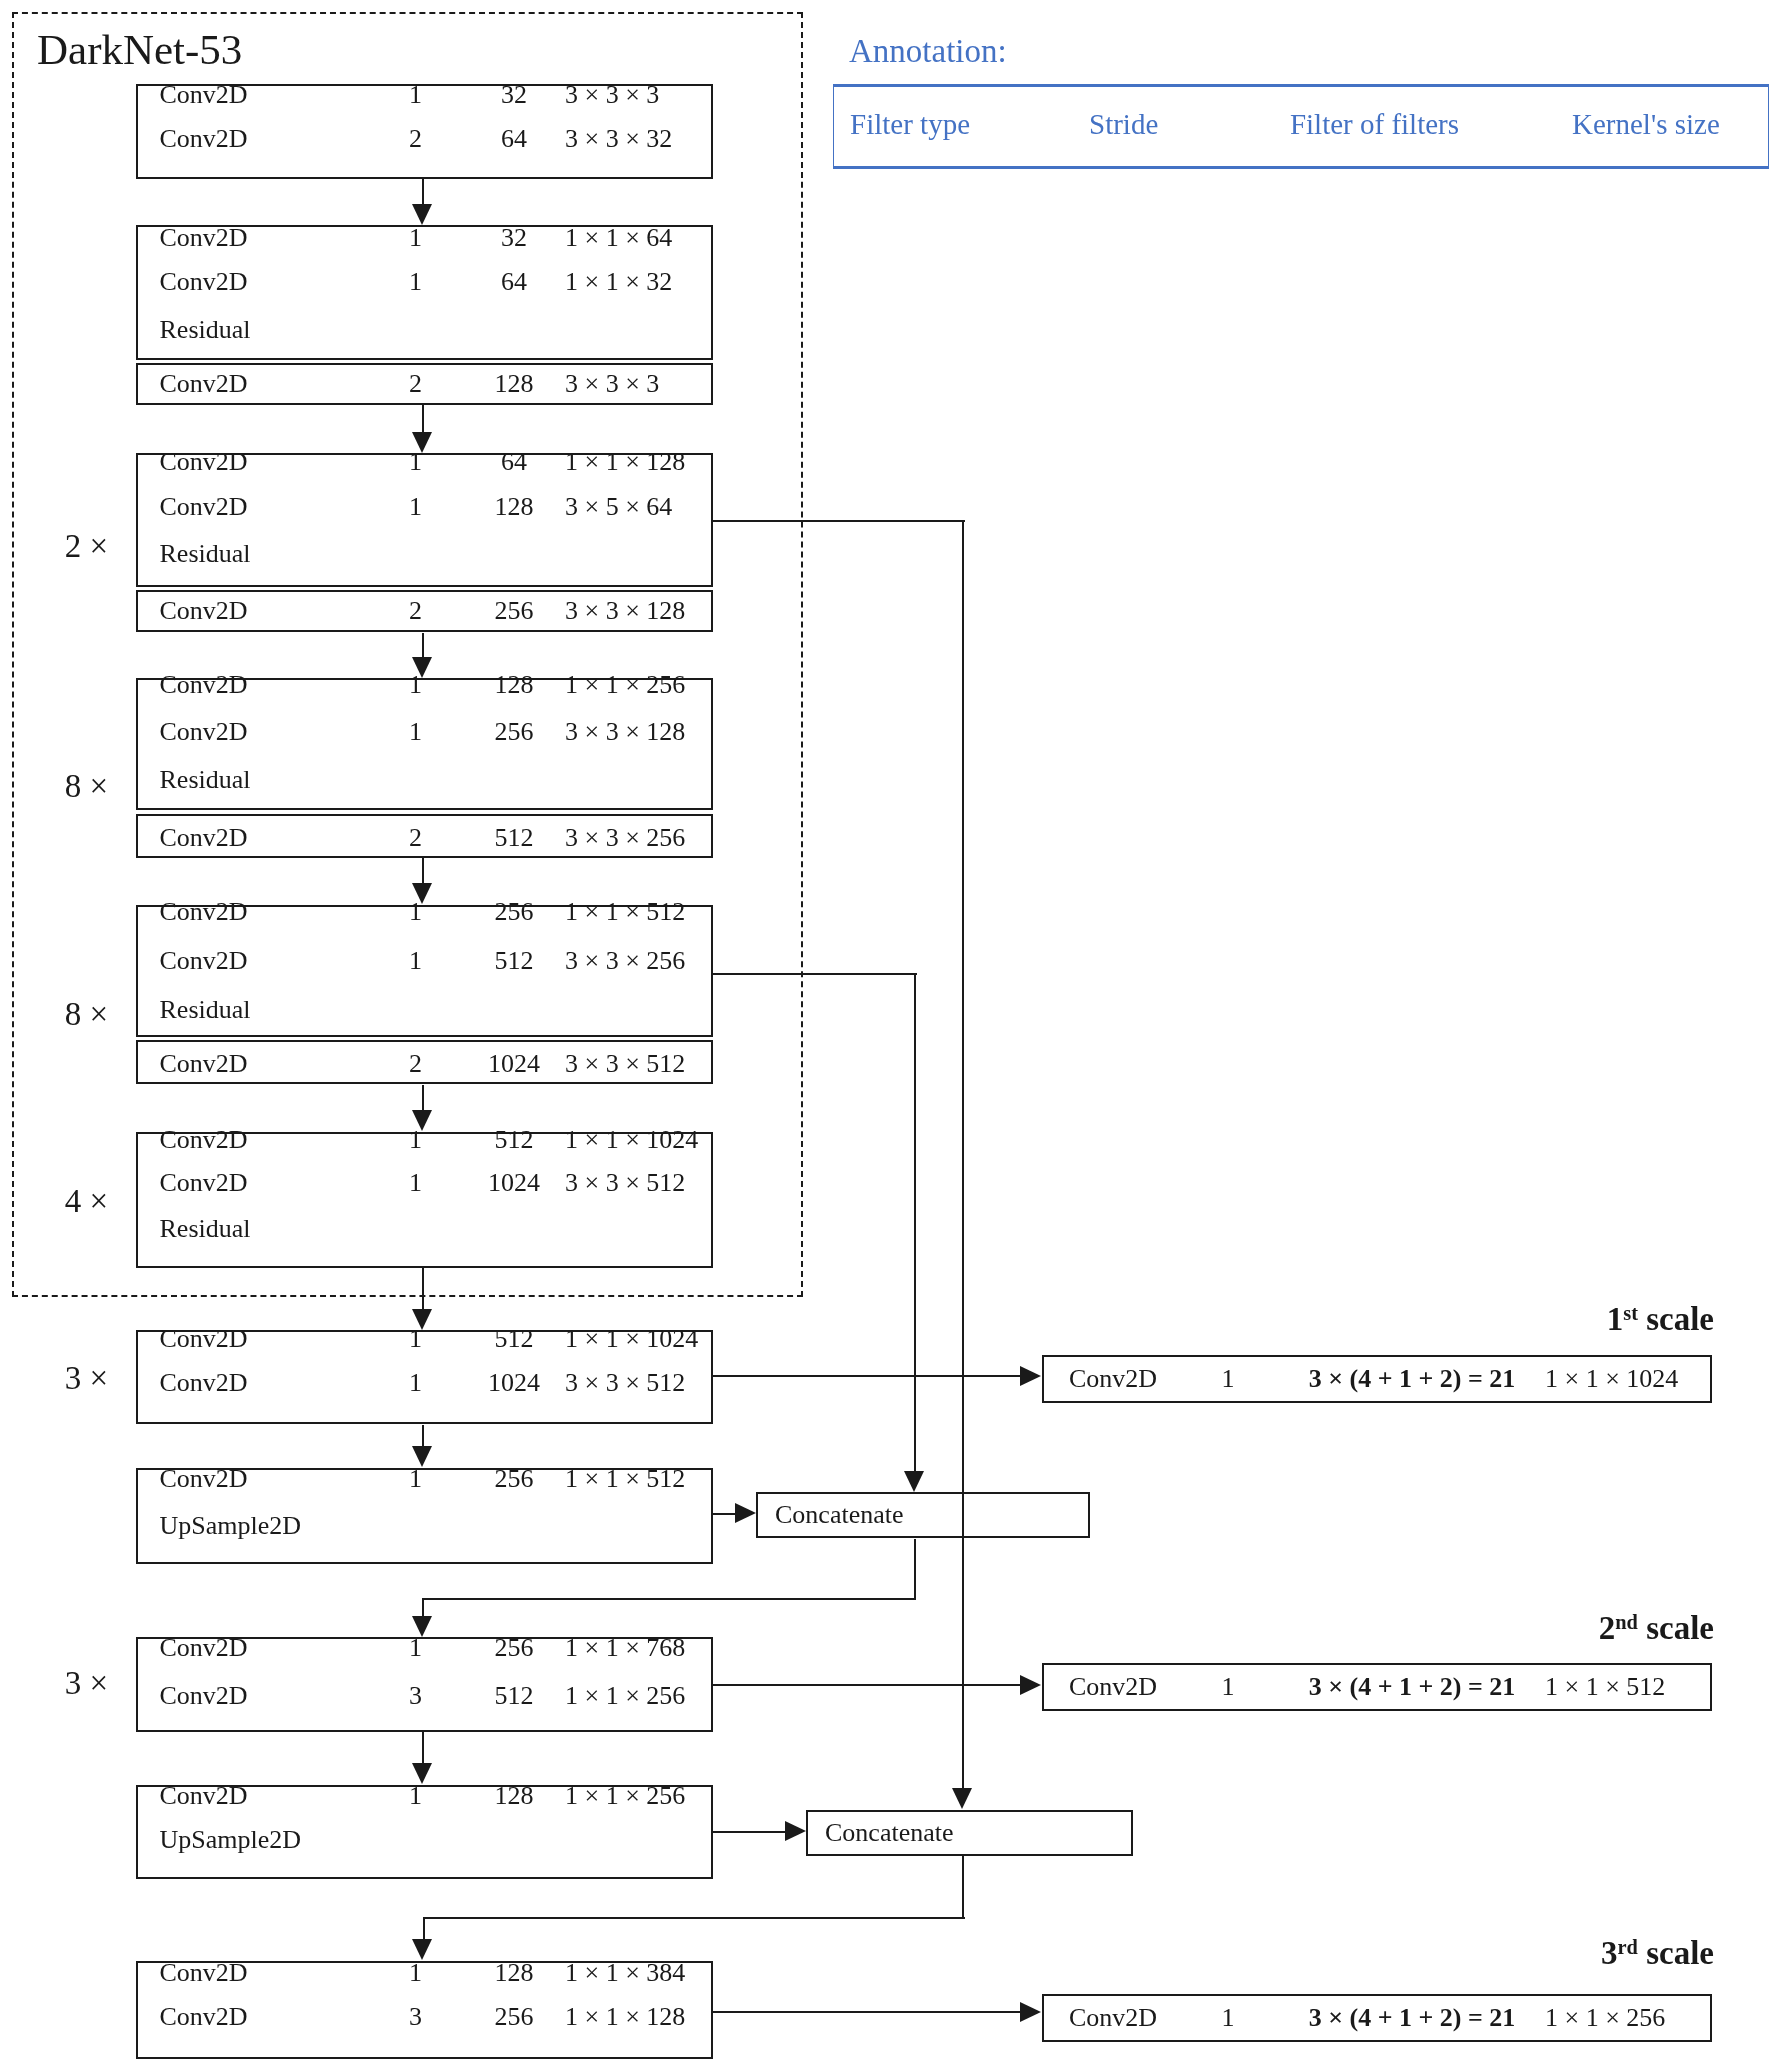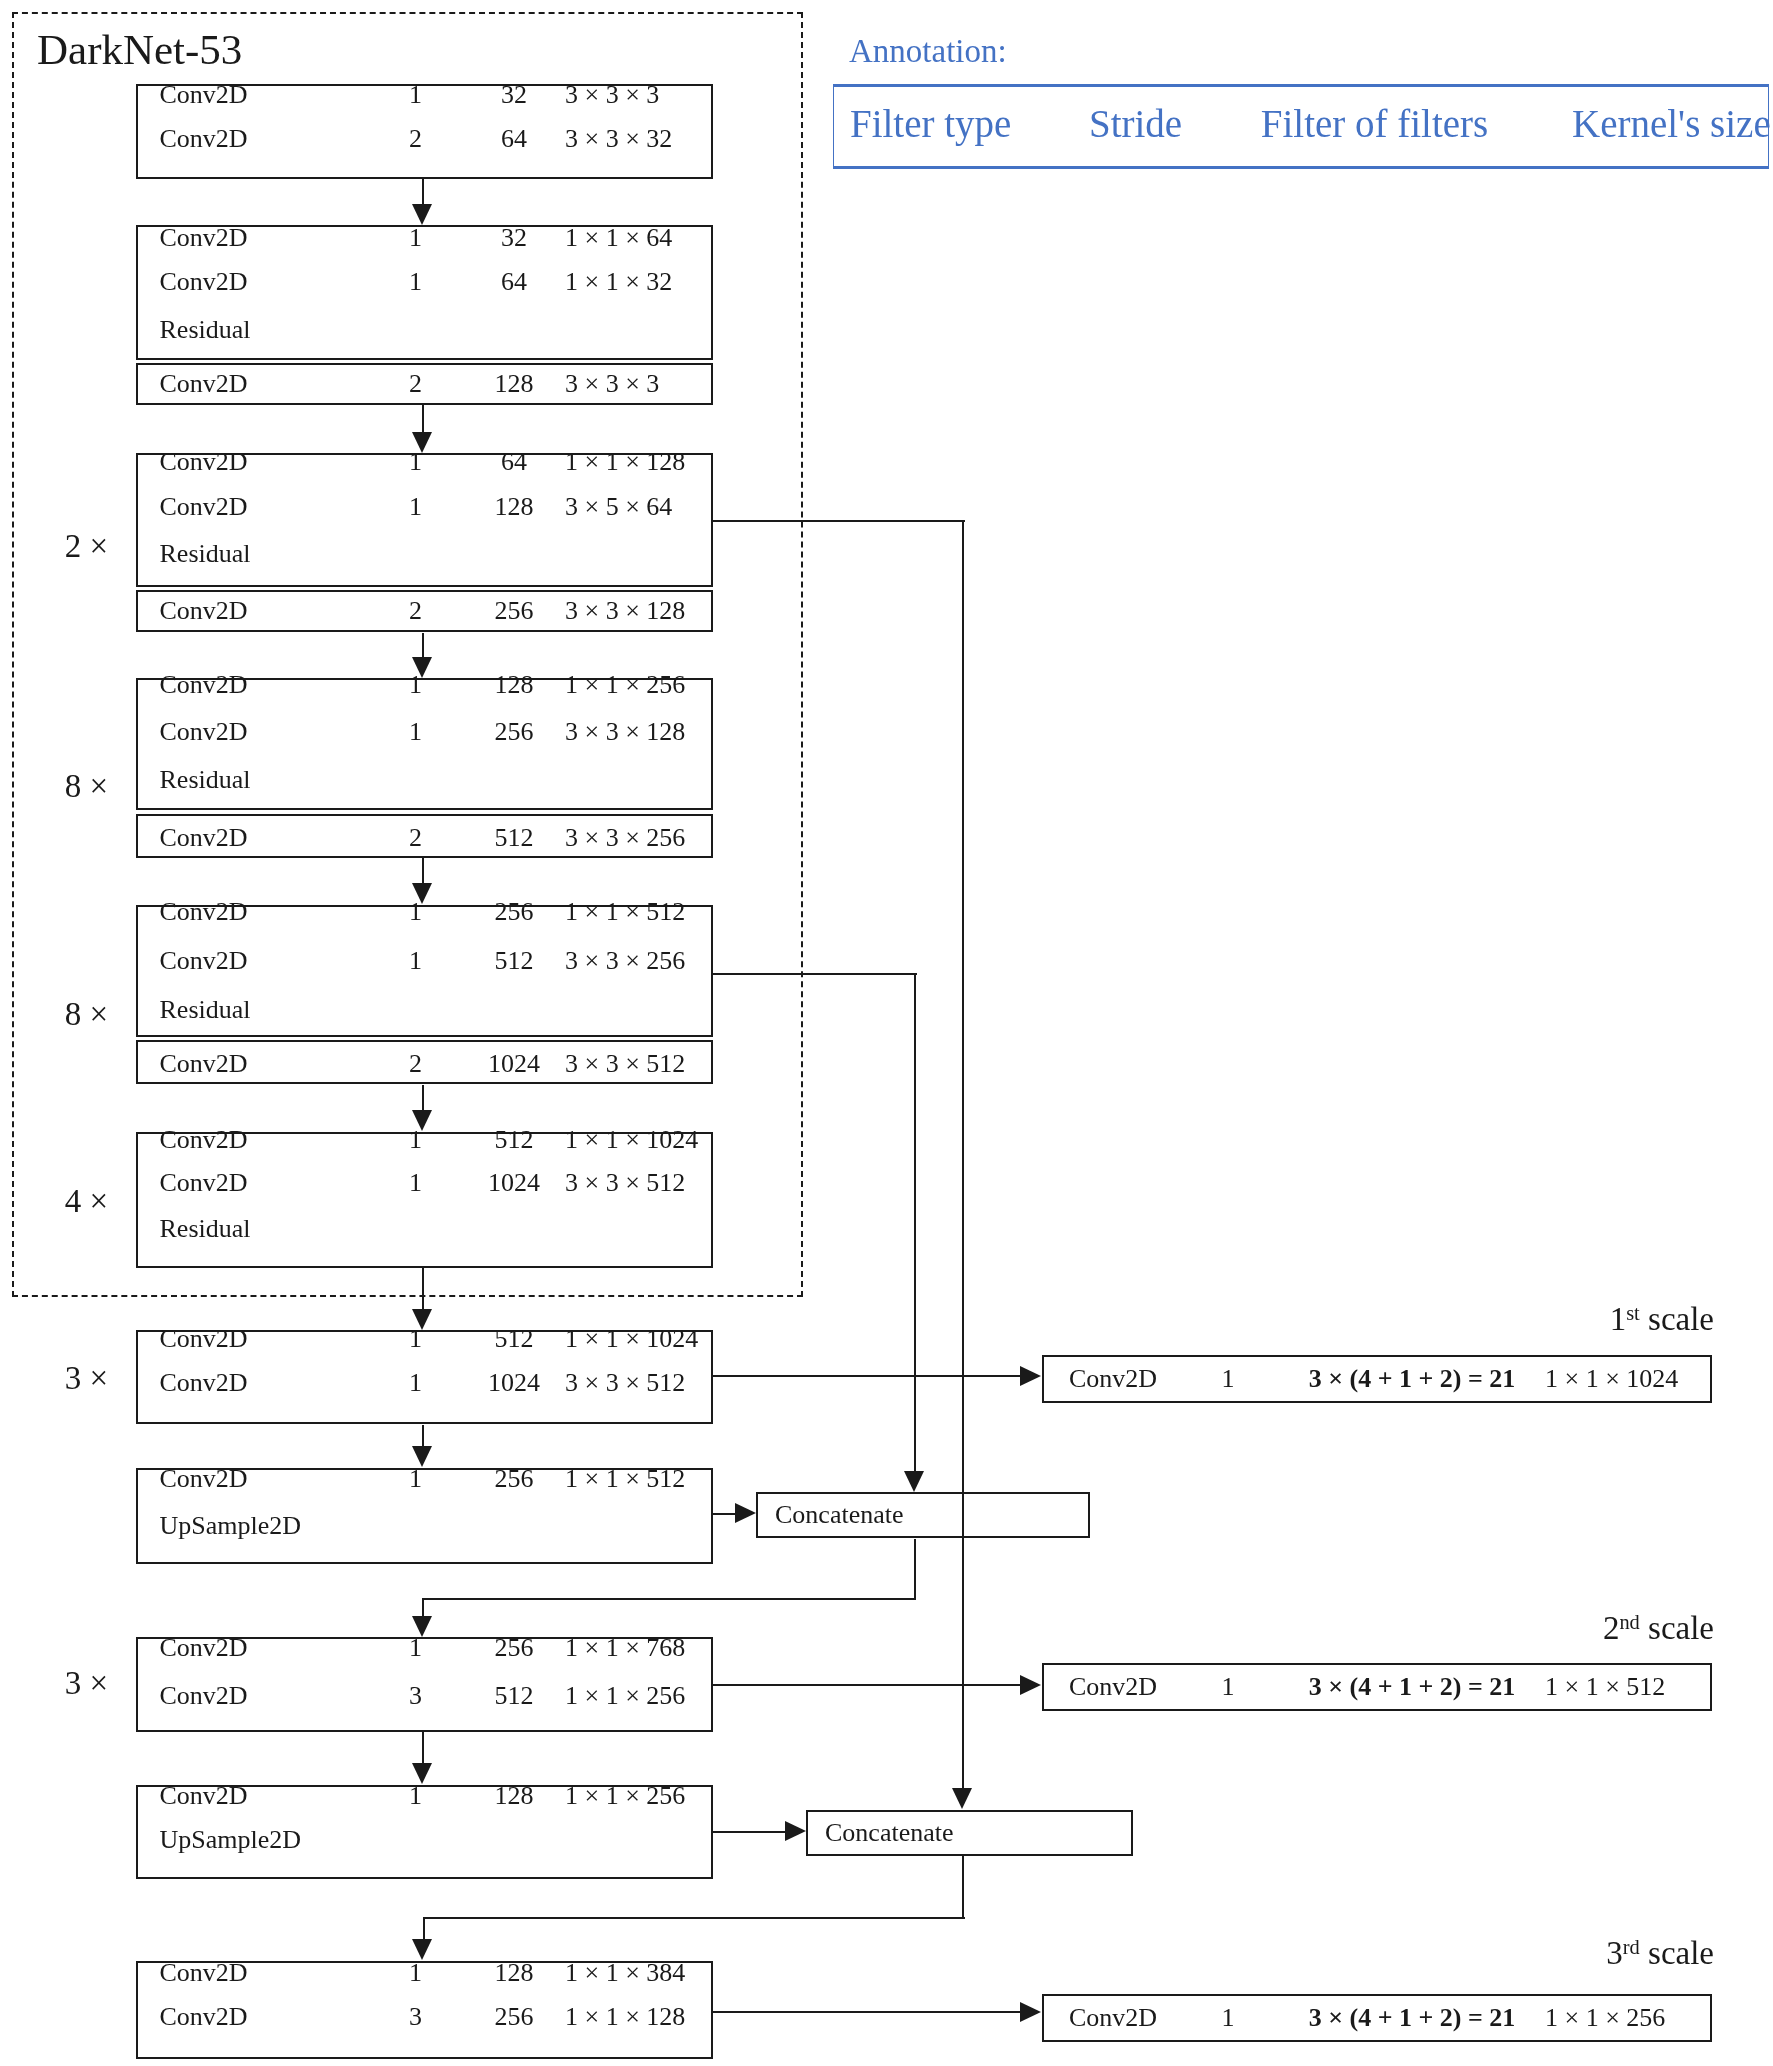--- a/index.html
+++ b/index.html
@@ -16,28 +16,28 @@
   .o-stride{position:absolute;left:147px;width:74px;text-align:center;}
   .o-formula{position:absolute;left:238px;width:260px;text-align:center;font-weight:bold;}
   .o-kernel{position:absolute;left:501px;}
   .hline,.vline{position:absolute;background:var(--ink,#1a1a1a);}
   .head-down{position:absolute;width:0;height:0;border-left:10.2px solid transparent;
              border-right:10.2px solid transparent;border-top:21.5px solid var(--ink,#1a1a1a);}
   .head-right{position:absolute;width:0;height:0;border-top:10.2px solid transparent;
               border-bottom:10.2px solid transparent;border-left:21.5px solid var(--ink,#1a1a1a);}
   .mult{position:absolute;left:44px;width:85px;text-align:center;font-size:33px;transform:translateY(-50%);}
   .title-label{position:absolute;font-size:43px;}
-  .scale-label{position:absolute;width:283px;text-align:right;font-size:33px;white-space:nowrap;}
+  .scale-label{position:absolute;width:283px;text-align:right;font-size:33px;white-space:nowrap;font-weight:bold;}
   .scale-label sup{font-size:20.4px;vertical-align:10.2px;}
   .concat{display:flex;align-items:center;padding-left:17px;font-size:26px;}
   .ann-title{position:absolute;font-size:33px;color:var(--blue,#4472c4);}
   .ann-box{position:absolute;box-sizing:border-box;background:#fff;
            border-left:1.1px solid var(--blue,#4472c4);border-right:1.1px solid var(--blue,#4472c4);
            border-top:3.4px solid var(--blue,#4472c4);border-bottom:3.4px solid var(--blue,#4472c4);}
-  .ann-head{position:absolute;top:21px;height:32px;line-height:32px;font-size:39px;color:var(--blue,#4472c4);white-space:nowrap;}
+  .ann-head{position:absolute;top:21px;height:32px;line-height:32px;font-size:29px;color:var(--blue,#4472c4);white-space:nowrap;}
 </style>
 </head>
 <body>
 
 <div id="canvas">
 
   <div class="dashedbox" style="left:12.4px;top:12.4px;width:791px;height:1285px;"></div>
   <div class="title-label" style="left:37px;top:25px;">DarkNet-53</div>
 
   <div class="ann-title" style="left:849px;top:33px;">Annotation:</div>

